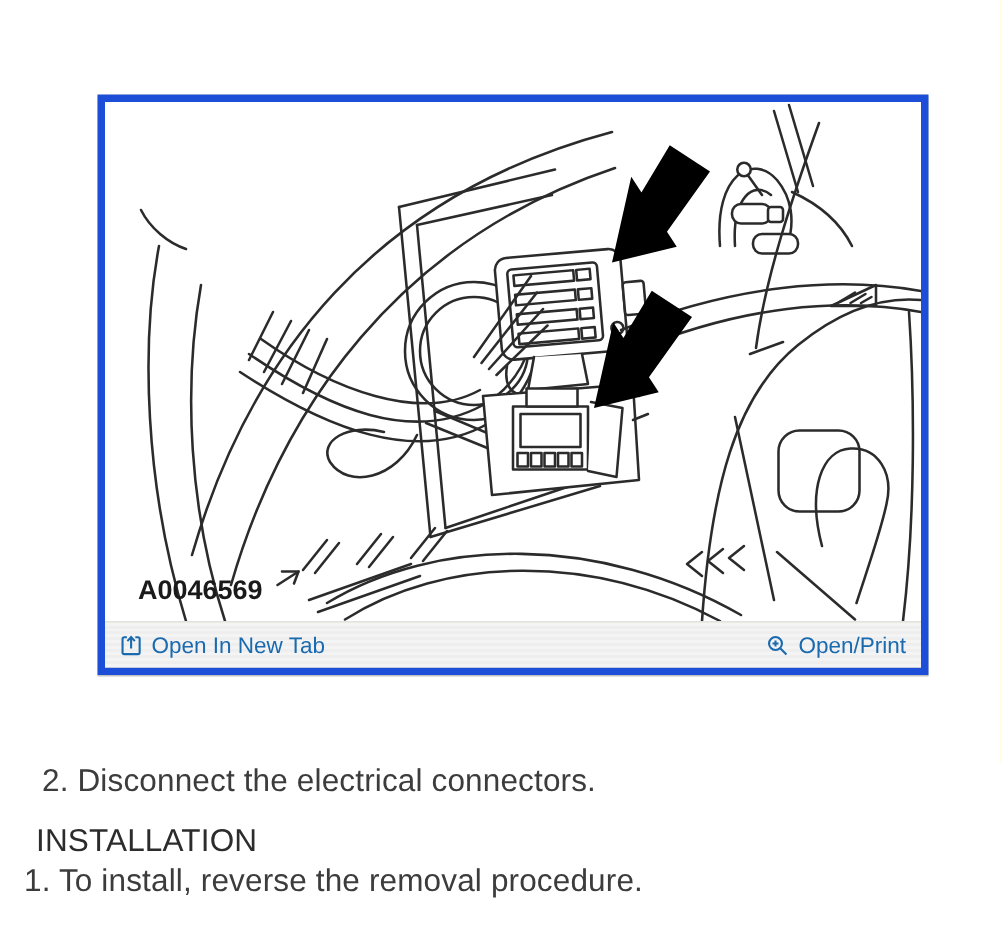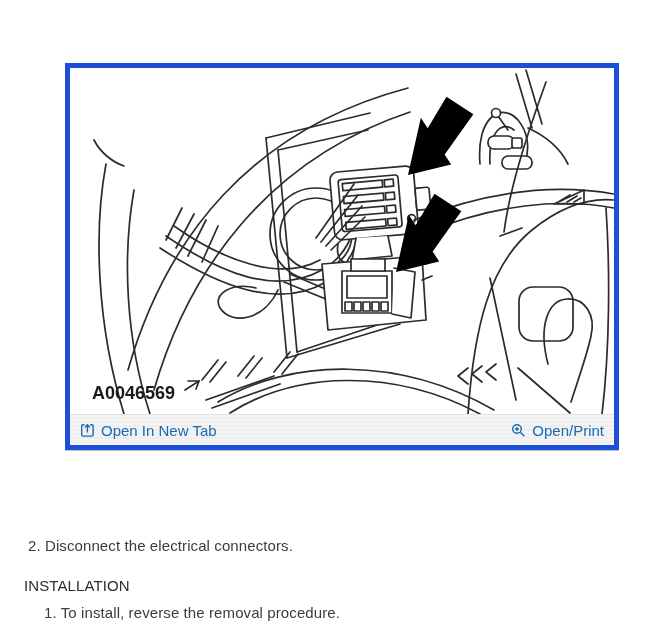--- a/index.html
+++ b/index.html
@@ -21,24 +21,24 @@
     display:flex;justify-content:space-between;align-items:center;
     padding:0 10px;
     gap:45px;
   }
   .tool-link{
     color:#1a6ab0;font-size:15px;display:flex;align-items:center;gap:6px;
     text-decoration:none;cursor:pointer;white-space:nowrap;
   }
   .tool-link .icon{display:flex;align-items:center;}
   .tool-link svg{display:block;stroke:#1a6ab0;}
-  .step{position:absolute;font-size:15px;color:#3c3c3c;letter-spacing:.1px;margin-top:28px;}
+  .step{position:absolute;font-size:21px;color:#3c3c3c;letter-spacing:.1px;}
   #step-removal{left:28px;top:509px;}
   #installation-heading{left:24px;top:549px;font-weight:normal;color:#2c2c2c;}
-  #step-install{left:44px;top:576px;}
+  #step-install{left:16px;top:576px;}
 </style>
 </head>
 <body>
 
 <div class="figure-card">
 
   <svg class="figure-image" viewBox="0 0 544 346" xmlns="http://www.w3.org/2000/svg">
     <g fill="none" stroke="#2b2b2b" stroke-width="1.7" stroke-linecap="round" stroke-linejoin="round">
 
       <path d="M24 72 C30 84 42 94 54 98"></path>

